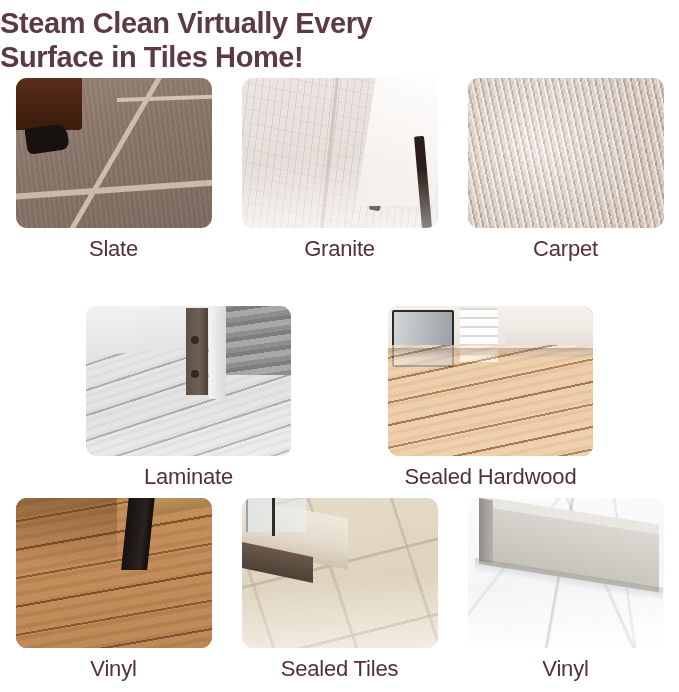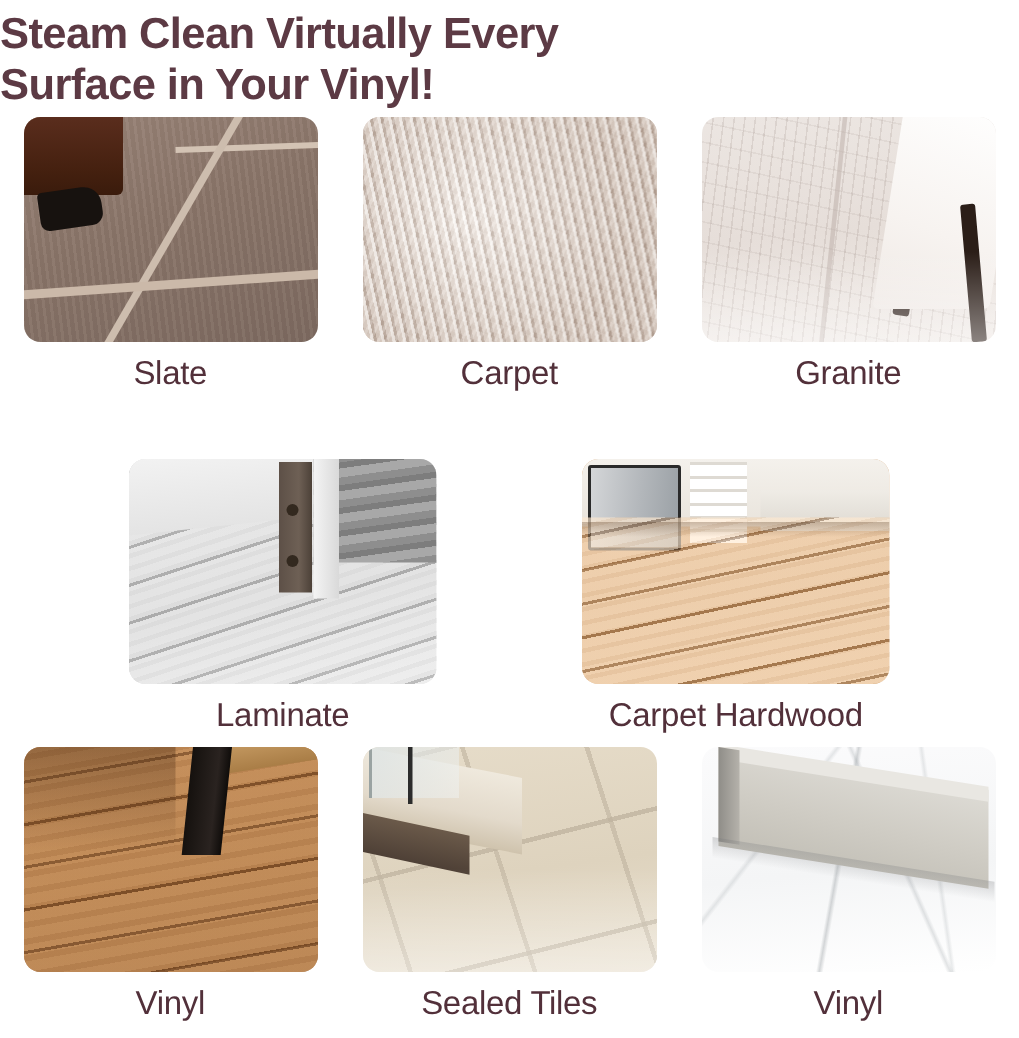--- a/index.html
+++ b/index.html
@@ -285,21 +285,21 @@
     transform:skewY(9deg); transform-origin:left top;
   }
 </style>
 </head>
 <body>
 
 <div class="page">
 
   <div class="headline">
     <span class="headline-line">Steam Clean Virtually Every</span>
-    <span class="headline-line">Surface in Your Vinyl!</span>
+    <span class="headline-line">Surface in Tiles Home!</span>
   </div>
 
   <div class="grid-row row1">
 
     <div class="cell">
       <div class="tile">
         <div class="tile-inner ph-slate">
           <div class="tex"></div>
           <div class="grout-a"></div>
           <div class="grout-d"></div>
@@ -307,40 +307,40 @@
           <div class="grout-c"></div>
           <div class="wood"></div>
           <div class="foot"></div>
         </div>
       </div>
       <div class="caption">Slate</div>
     </div>
 
     <div class="cell">
       <div class="tile">
-        <div class="tile-inner ph-carpet">
-          <div class="tex"></div>
-          <div class="tex2"></div>
-        </div>
-      </div>
-      <div class="caption">Carpet</div>
-    </div>
-
-    <div class="cell">
-      <div class="tile">
         <div class="tile-inner ph-granite">
           <div class="tex"></div>
           <div class="seam"></div>
           <div class="leg1"></div>
           <div class="cloth"></div>
           <div class="leg2"></div>
           <div class="gloss"></div>
         </div>
       </div>
       <div class="caption">Granite</div>
+    </div>
+
+    <div class="cell">
+      <div class="tile">
+        <div class="tile-inner ph-carpet">
+          <div class="tex"></div>
+          <div class="tex2"></div>
+        </div>
+      </div>
+      <div class="caption">Carpet</div>
     </div>
 
   </div>
 
   <div class="grid-row row2">
 
     <div class="cell">
       <div class="tile">
         <div class="tile-inner ph-laminate">
           <div class="planks"></div>
@@ -359,21 +359,21 @@
       <div class="tile">
         <div class="tile-inner ph-hardwood">
           <div class="bgwall"></div>
           <div class="unit"></div>
           <div class="appliance"></div>
           <div class="brick"></div>
           <div class="planks"></div>
           <div class="shadow"></div>
         </div>
       </div>
-      <div class="caption">Carpet Hardwood</div>
+      <div class="caption">Sealed Hardwood</div>
     </div>
 
   </div>
 
   <div class="grid-row row3">
 
     <div class="cell">
       <div class="tile">
         <div class="tile-inner ph-vinyl">
           <div class="planks"></div>

